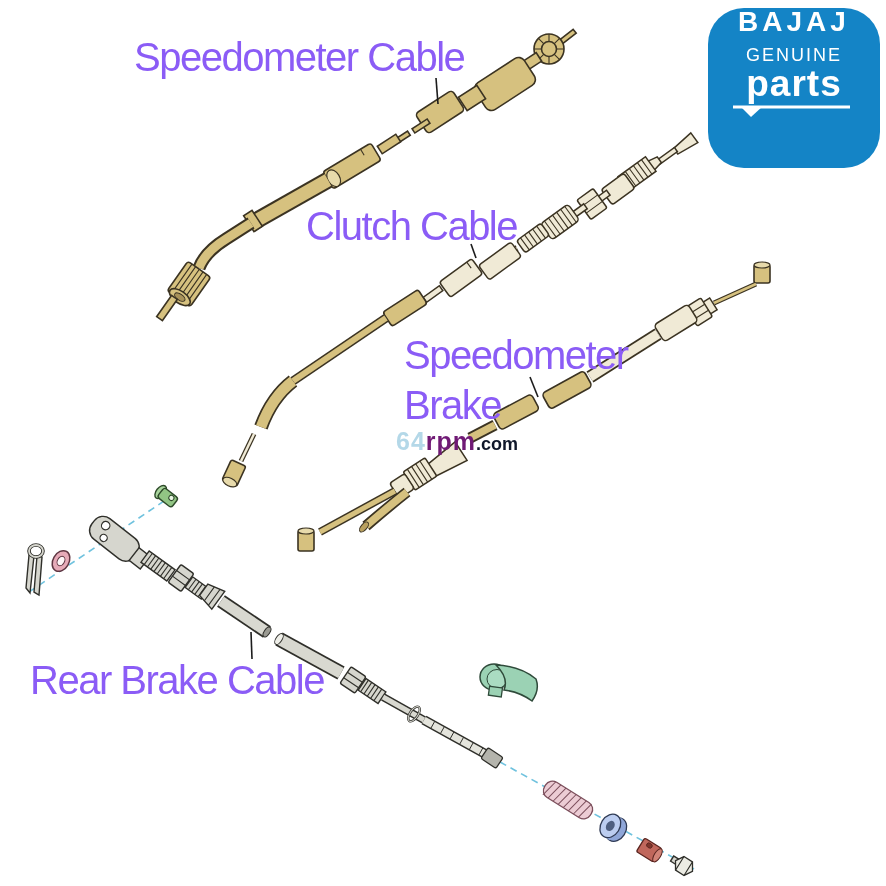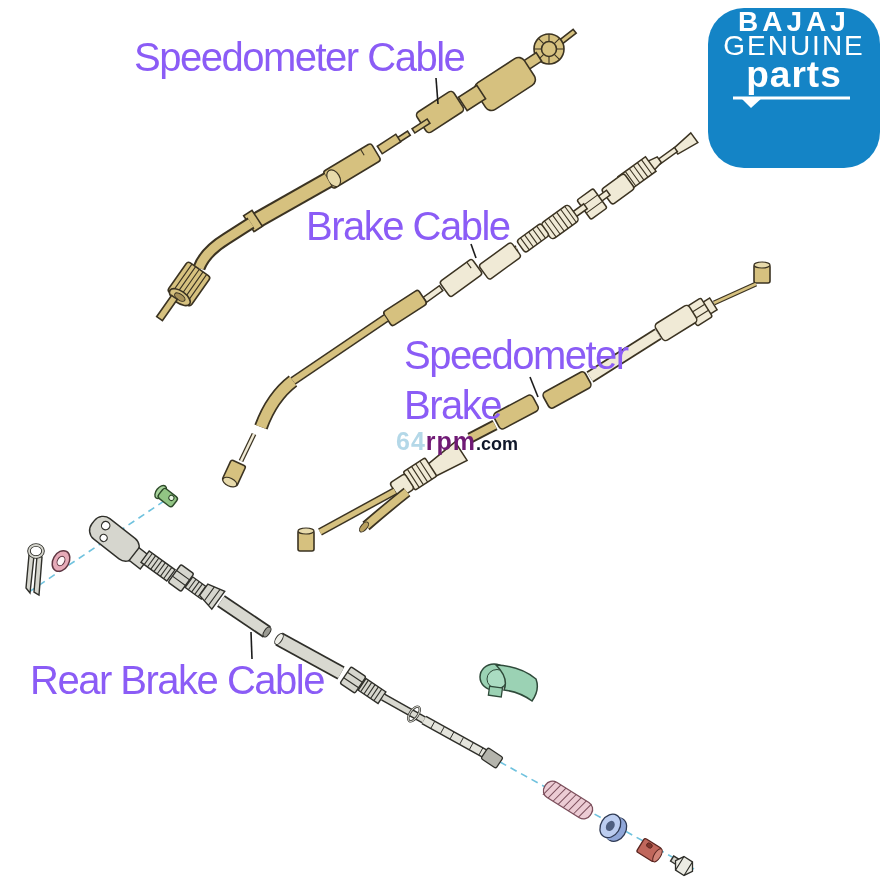--- a/index.html
+++ b/index.html
@@ -14,21 +14,21 @@
   
   .watermark{position:absolute;left:396px;top:427px;font-weight:bold;letter-spacing:1px;
              font-size:25px;color:#b4d8e8;white-space:nowrap;}
   .wm-brand{color:#701a75;}
   .wm-suffix{font-size:18px;color:#0f172a;letter-spacing:0;margin-top:36px;}
 
   
   .logo{position:absolute;left:708px;top:8px;width:172px;height:160px;background:#1484c6;
         border-radius:36px;display:flex;flex-direction:column;align-items:center;color:#ffffff;}
   .logo-brand{font-size:28px;font-weight:bold;letter-spacing:4px;line-height:28px;}
-  .logo-genuine{font-size:28px;font-weight:normal;letter-spacing:2px;line-height:20px;}
+  .logo-genuine{margin-top:9px;font-size:18px;font-weight:normal;letter-spacing:2px;line-height:20px;}
   .logo-parts{margin-top:-1px;font-size:37px;font-weight:bold;letter-spacing:1px;line-height:40px;}
   .logo-underline{margin-top:0px;}
 
   
   .dash{stroke:#6fc2de;stroke-width:1.6;stroke-dasharray:7 5;fill:none;}
   .rib{stroke:#3b3322;stroke-width:1.1;fill:none;}
   .ribg{stroke:#2f2f2a;stroke-width:1.1;fill:none;}
   .f-tan{fill:#d6c17f;stroke:#3b3322;stroke-width:1.6;}
   .f-tan2{fill:#e7daab;stroke:#3b3322;stroke-width:1.2;}
   .f-ivory{fill:#f0ead6;stroke:#3b3322;stroke-width:1.5;}
@@ -317,21 +317,21 @@
     <g>
       <path d="M436,78 L438,104" class="pointer"></path>
       <path d="M471,244 L476,258" class="pointer"></path>
       <path d="M530,377 L538,397" class="pointer"></path>
       <path d="M251,632 L252,659" class="pointer"></path>
     </g>
   </svg>
 
   <div class="cable-label" style="left:134px;top:32px;">Speedometer Cable</div>
 
-  <div class="cable-label" style="left:306px;top:201px;">Brake Cable</div>
+  <div class="cable-label" style="left:306px;top:201px;">Clutch Cable</div>
 
   <div class="cable-label" style="left:404px;top:330px;">
     <div>Speedometer</div>
     <div>Brake</div>
   </div>
 
   <div class="cable-label" style="left:30px;top:655px;">Rear Brake Cable</div>
 
   <div class="watermark"><span>64</span><span class="wm-brand">rpm</span><span class="wm-suffix">.com</span></div>
 

